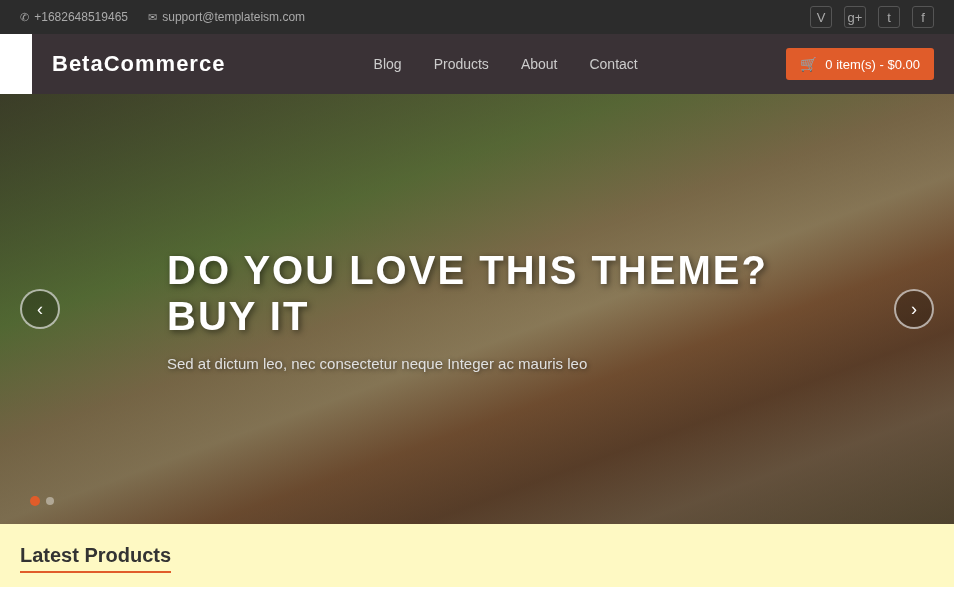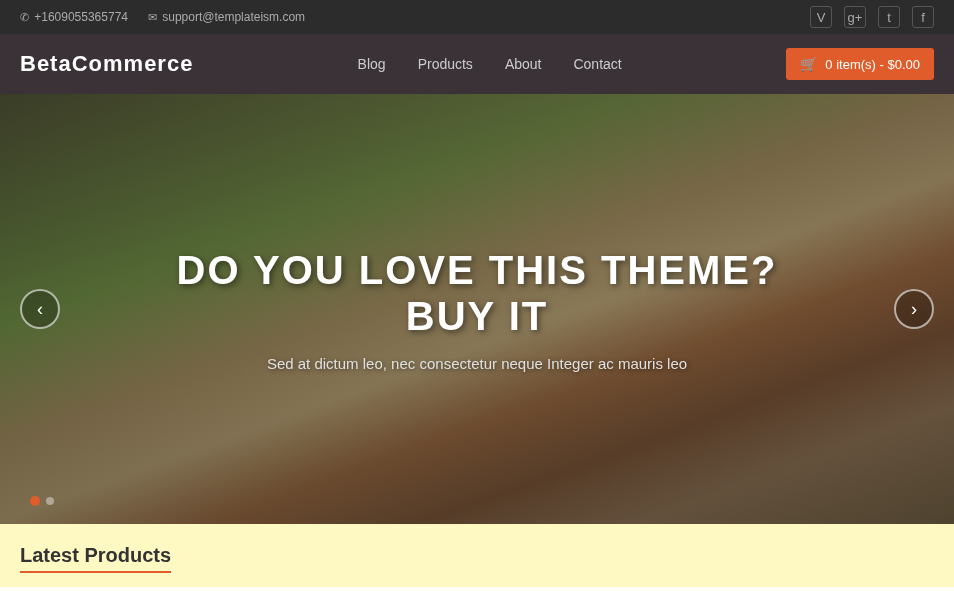--- a/index.html
+++ b/index.html
@@ -32,20 +32,21 @@
     }
 
     
     .header {
       background: #3a3236;
       padding: 0 20px;
       display: flex;
       align-items: center;
       justify-content: space-between;
       height: 60px;
+      margin-left: 32px;
     }
     .logo {
       color: #fff;
       font-size: 22px;
       font-weight: bold;
       text-decoration: none;
       letter-spacing: 1px;
     }
     .nav {
       display: flex;
@@ -103,21 +104,20 @@
       inset: 0;
       background:
         radial-gradient(ellipse at 60% 30%, #6a8a3a 0%, #4a6a28 30%, #3a5020 60%, #2a3a18 100%),
         linear-gradient(135deg, #5a7a40 0%, #8aaa50 50%, #4a6a30 100%);
       z-index: 0;
     }
 
     .hero-content {
       position: relative;
       z-index: 2;
-      text-align: center;
       color: #fff;
       padding: 0 40px;
       max-width: 700px;
     }
     .hero-title {
       font-size: 40px;
       font-weight: 900;
       text-transform: uppercase;
       letter-spacing: 2px;
       text-shadow: 2px 2px 6px rgba(0,0,0,0.5);
@@ -190,21 +190,21 @@
       margin-bottom: 4px;
     }
   </style>
 </head>
 <body>
 
 <div class="topbar">
   <div class="topbar-left">
     <span>
       <span style="font-size:11px;">✆</span>
-      <span>+1609055365774</span>
+      <span>+1682648519465</span>
     </span>
     <span>
       <span style="font-size:11px;">✉</span>
       <span>support@templateism.com</span>
     </span>
   </div>
   <div class="topbar-right">
     <a href="#" title="Vimeo">V</a>
     <a href="#" title="Google+">g+</a>
     <a href="#" title="Twitter">t</a>

